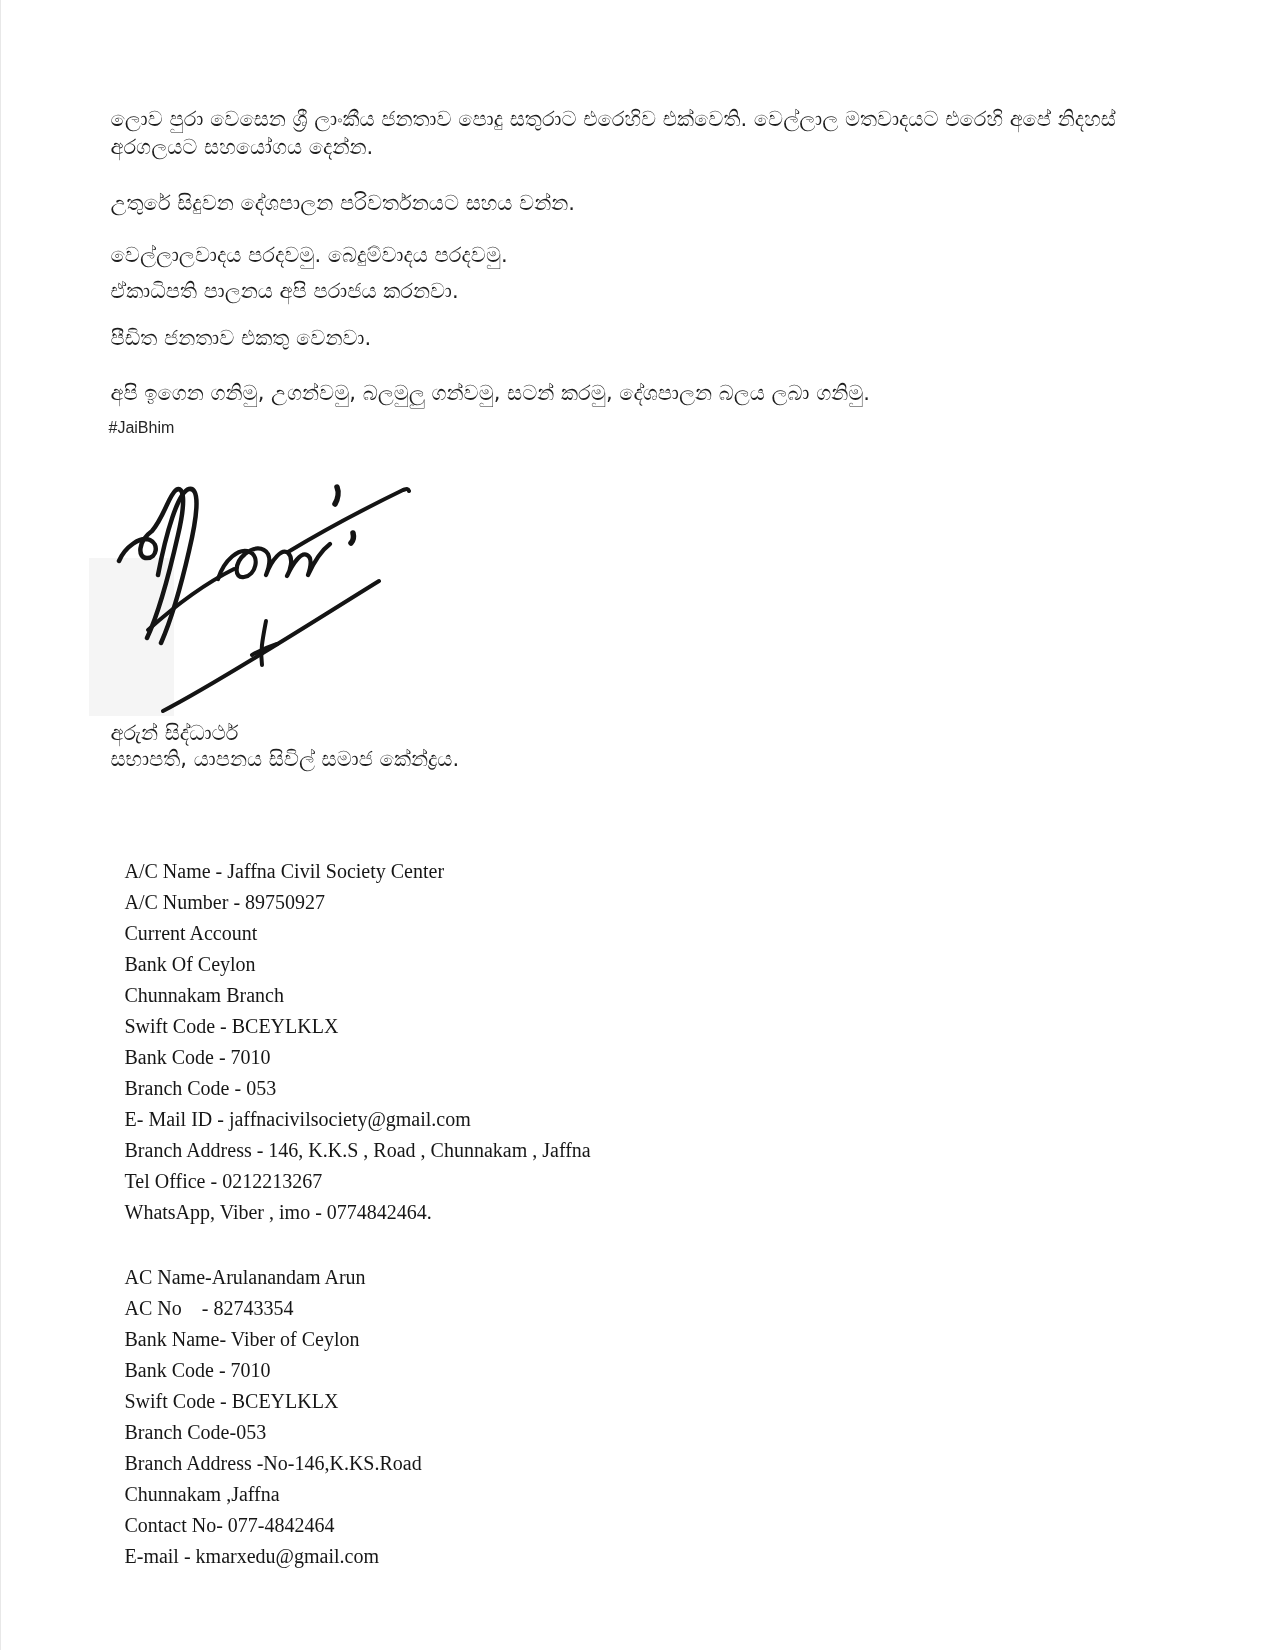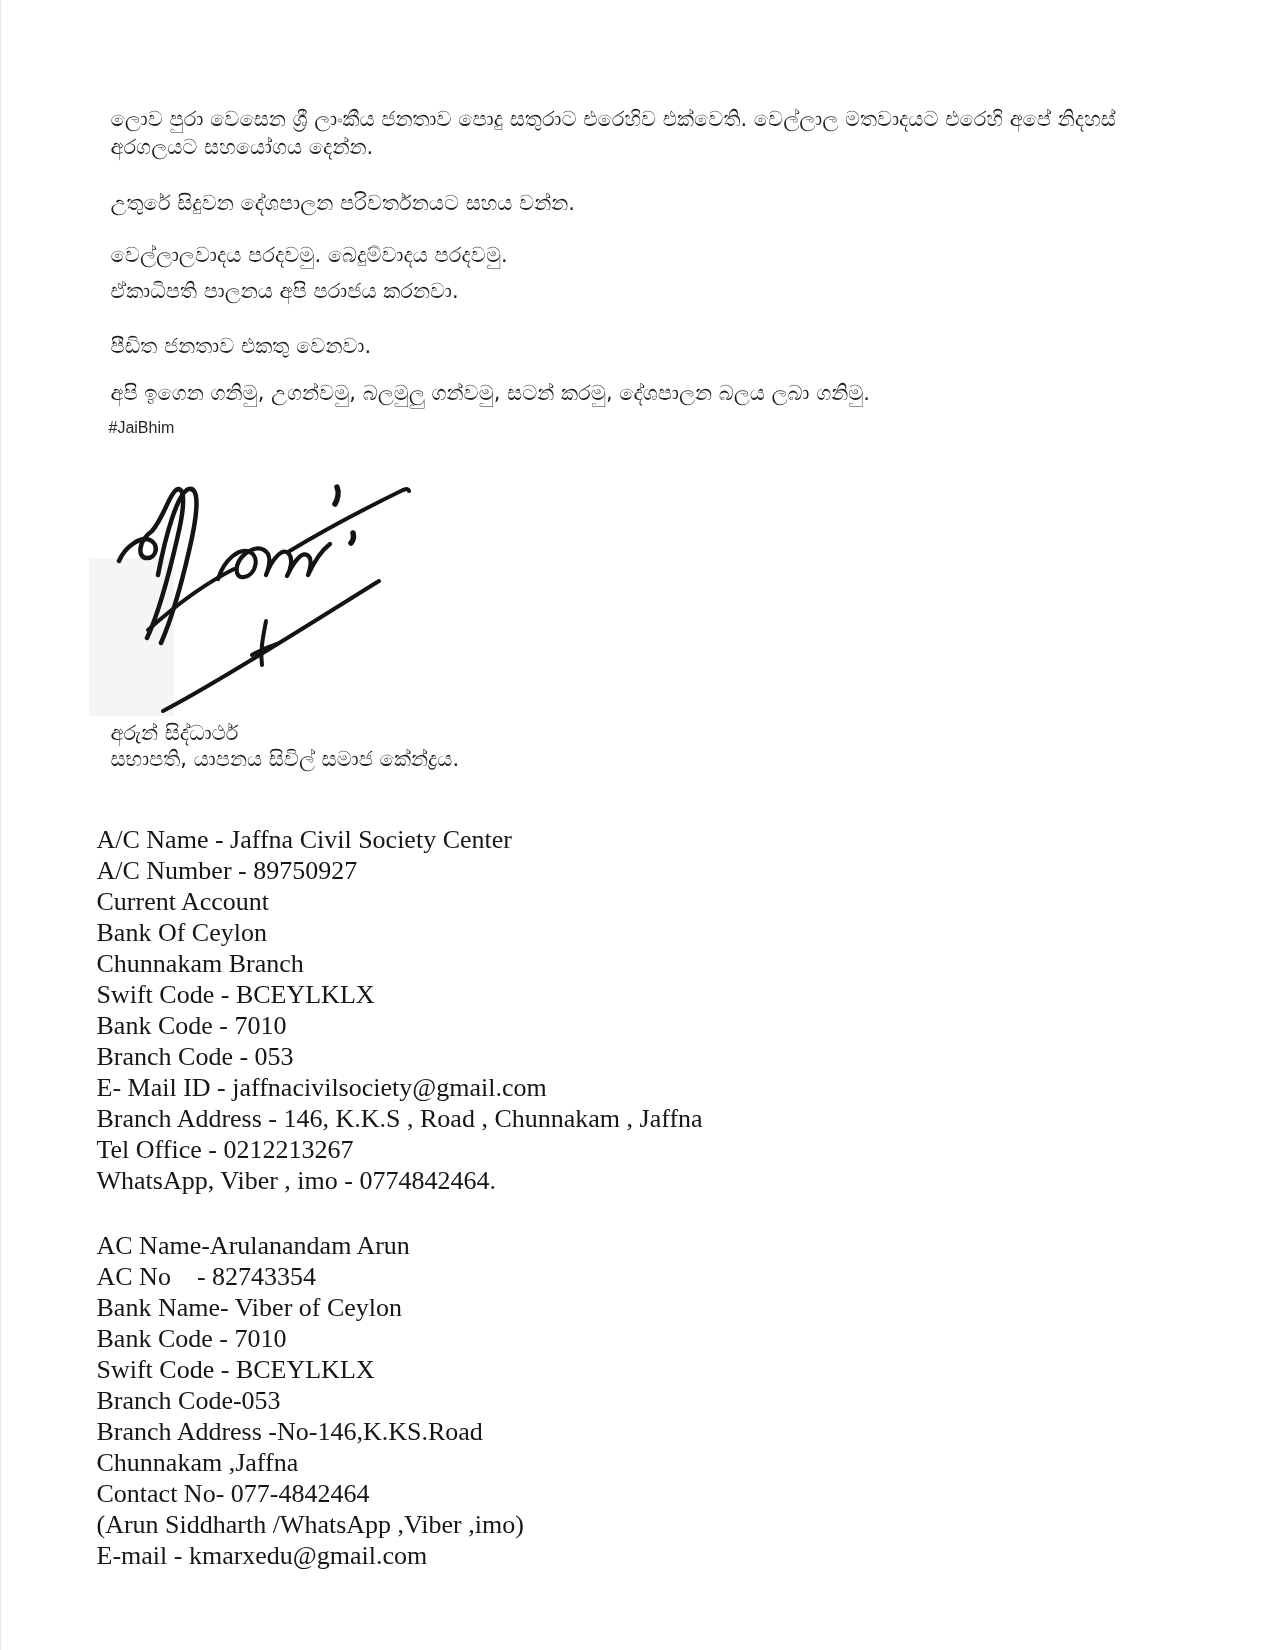--- a/index.html
+++ b/index.html
@@ -19,23 +19,23 @@
     color:#1e1e1e;white-space:pre;
   }
   
   .hash{
     position:absolute;left:108px;top:419px;
     font-family:"Liberation Sans","DejaVu Sans",sans-serif;
     font-size:16px;color:#262626;
   }
   
   .en-block{
-    position:absolute;left:96px;
+    position:absolute;left:124px;
     font-family:"Liberation Serif","DejaVu Serif",serif;
-    font-size:26px;color:#161616;
+    font-size:20px;color:#161616;margin-top:32px;
   }
   .en-block .line{
     height:31px;line-height:31px;white-space:pre;
   }
   
   .sig-scan-bg{
     position:absolute;left:88px;top:558px;
     width:85px;height:158px;background:#f5f5f5;
   }
   .sig-wrap{
@@ -50,21 +50,21 @@
 <div class="page">
 
   <div class="si" style="top:106px">ලොව පුරා වෙසෙන ශ්‍රී ලාංකීය ජනතාව පොදු සතුරාට එරෙහිව එක්වෙති. වෙල්ලාල මතවාදයට එරෙහි අපේ නිදහස්</div>
   <div class="si" style="top:134px">අරගලයට සහයෝගය දෙන්න.</div>
 
   <div class="si" style="top:190px">උතුරේ සිදුවන දේශපාලන පරිවර්තනයට සහය වන්න.</div>
 
   <div class="si" style="top:242px">වෙල්ලාලවාදය පරදවමු. බෙදුම්වාදය පරදවමු.</div>
   <div class="si" style="top:278px">ඒකාධිපති පාලනය අපි පරාජය කරනවා.</div>
 
-  <div class="si" style="top:333px">පීඩිත ජනතාව එකතු වෙනවා.</div>
+  <div class="si" style="top:325px">පීඩිත ජනතාව එකතු වෙනවා.</div>
   <div class="si" style="top:380px">අපි ඉගෙන ගනිමු, උගන්වමු, බලමුලු ගන්වමු, සටන් කරමු, දේශපාලන බලය ලබා ගනිමු.</div>
 
   <div class="hash">#JaiBhim</div>
 
   <div class="sig-scan-bg"></div>
 
   <div class="sig-wrap">
     <svg viewBox="0 0 320 250" xmlns="http://www.w3.org/2000/svg">
       <g fill="none" stroke="#141414" stroke-linecap="round" stroke-linejoin="round">
 
@@ -111,17 +111,16 @@
   <div class="en-block" style="top:1230px">
     <div class="line">AC Name-Arulanandam Arun</div>
     <div class="line">AC No    - 82743354</div>
     <div class="line">Bank Name- Viber of Ceylon</div>
     <div class="line">Bank Code - 7010</div>
     <div class="line">Swift Code - BCEYLKLX</div>
     <div class="line">Branch Code-053</div>
     <div class="line">Branch Address -No-146,K.KS.Road</div>
     <div class="line">Chunnakam ,Jaffna</div>
     <div class="line">Contact No- 077-4842464</div>
-    <div class="line">(Arun Siddharth /WhatsApp ,Viber ,imo)</div>
     <div class="line">E-mail - kmarxedu@gmail.com</div>
   </div>
 
 </div>
 
 </body></html>

